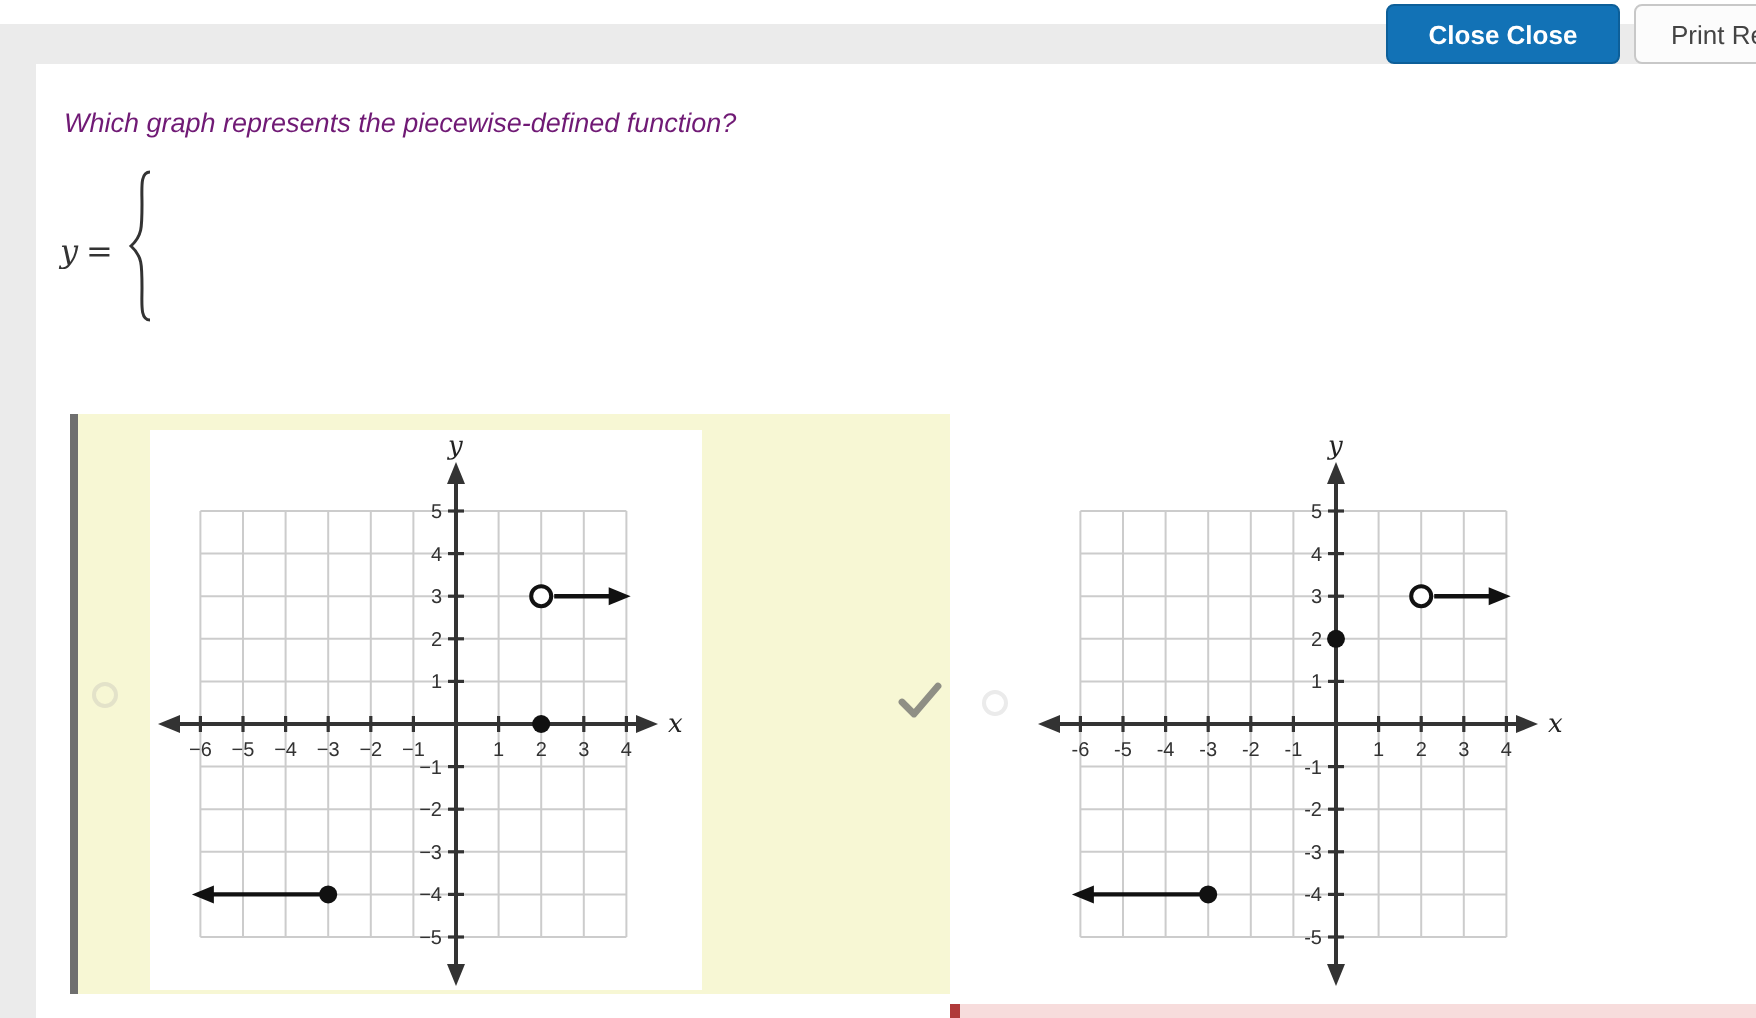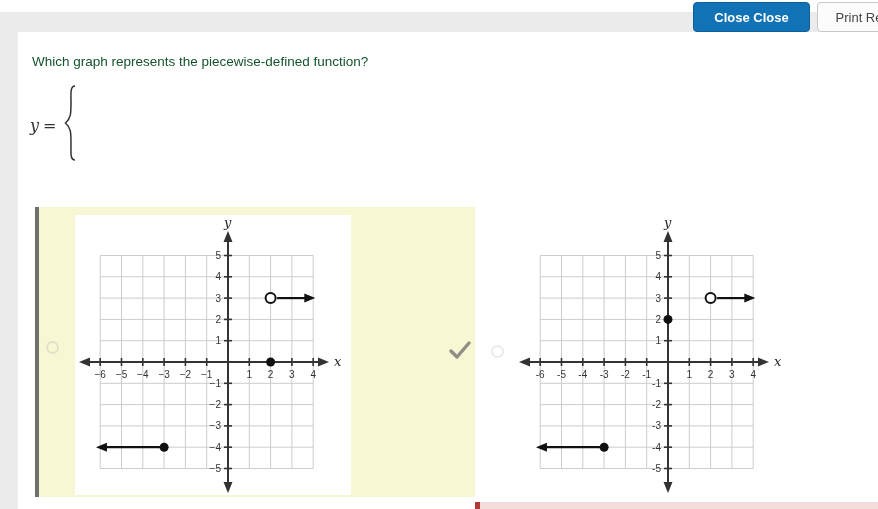--- a/index.html
+++ b/index.html
@@ -9,21 +9,21 @@
   .top-white-strip { position:absolute; left:0; top:0; width:878px; height:12px; background:#ffffff; }
   .toolbar-band { position:absolute; left:0; top:12px; width:878px; height:30px; background:#ebebeb; }
 
   .btn { position:absolute; top:2px; height:30px; border-radius:4px; font-size:13px; z-index:5;
          display:flex; align-items:center; justify-content:center; cursor:pointer; }
   .btn-close { left:693px; width:117px; background:#1272b6; color:#ffffff; border:1px solid #0d5f99; font-weight:600; }
   .btn-print { left:817px; width:110px; background:#fcfcfc; color:#444; border:1px solid #c8c8c8; }
 
   .card { position:absolute; left:18px; top:32px; width:860px; height:477px; background:#ffffff; }
 
-  .question { position:absolute; left:14px; top:22px; font-size:13.5px; color:#14532d; }
+  .question { position:absolute; left:14px; top:22px; font-size:13.5px; color:#701a75;font-style:italic; }
 
   .formula { position:absolute; left:12px; top:52px; display:flex; align-items:center;
              font-family:"DejaVu Serif",serif; color:#333; }
   .formula .lhs { font-style:italic; font-size:16px; margin-right:4px; }
   .formula .eq  { font-size:16px; margin-right:6px; }
   .formula .cases { display:flex; flex-direction:column; margin-left:3px; }
   .case-line { font-size:15px; line-height:24.5px; white-space:pre; }
   .case-line .it { font-style:italic; }
   .case-line .kw { margin:0 2px; }
 

